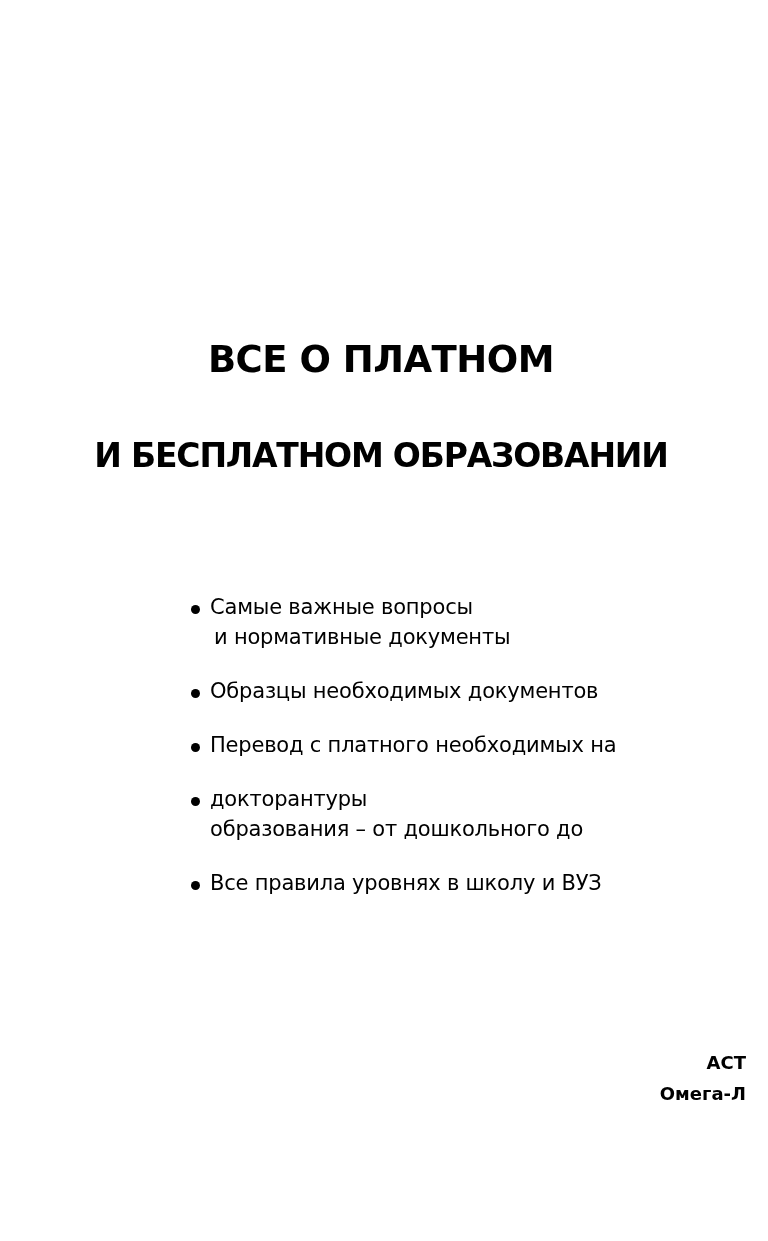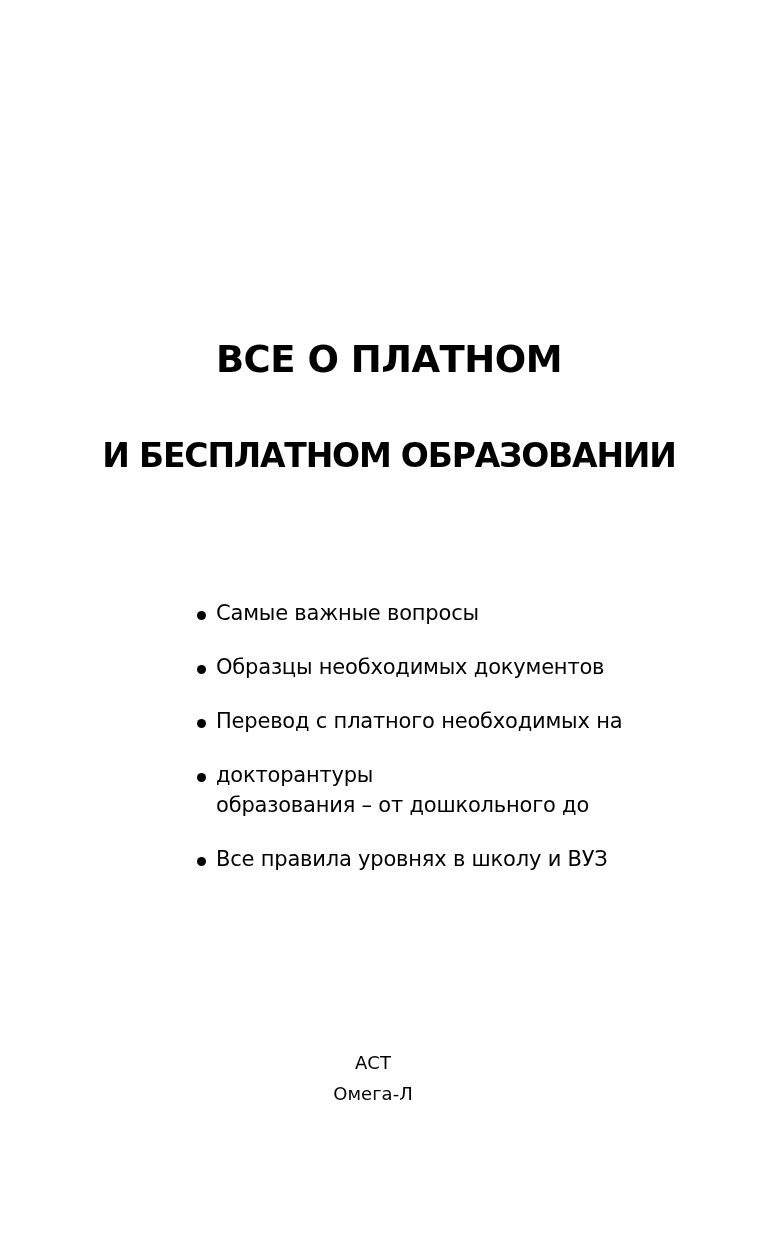--- a/index.html
+++ b/index.html
@@ -10,21 +10,21 @@
     body {
       width: 768px;
       height: 1241px;
       position: relative;
       overflow: hidden;
       color: #000000;
       font-family: "DejaVu Sans", "Liberation Sans", sans-serif;
     }
     .title {
       position: absolute;
-      left: 16px;
+      left: 8px;
       width: 746px;
       text-align: center;
       font-weight: bold;
       font-family: "DejaVu Sans", sans-serif;
       letter-spacing: -0.5px;
       white-space: nowrap;
     }
     .title-line1 {
       top: 338px;
       font-size: 37px;
@@ -35,21 +35,21 @@
       font-size: 33px;
       line-height: 42px;
       letter-spacing: -1.2px;
       margin-top: 36px;
     }
     .features {
       position: absolute;
       left: 188px;
       top: 590px;
       width: 500px;
-      margin: 8px;
+      margin: 2px;
       padding: 0;
       list-style: none;
     }
     .feature {
       position: relative;
       padding-left: 20px;
       font-size: 21px;
       line-height: 30px;
       margin-bottom: 24px;
       letter-spacing: -0.2px;
@@ -68,41 +68,43 @@
       display: block;
     }
     .feature .line.indent {
       padding-left: 4px;
     }
     .publisher {
       position: absolute;
       left: 0;
       width: 746px;
       top: 1048px;
-      text-align: center;
+      text-align: right;
       font-size: 18px;
       line-height: 30.5px;
       font-family: "DejaVu Sans", sans-serif;
+      font-weight: bold;
     }
     .publisher div {
       white-space: nowrap;
     }
   </style>
 </head>
 <body>
 
 <div>
   <div class="title title-line1">ВСЕ О ПЛАТНОМ</div>
   <div class="title title-line2">И БЕСПЛАТНОМ ОБРАЗОВАНИИ</div>
 </div>
 
 <ul class="features">
   <li class="feature">
     <span class="bullet"></span>
     <span class="line">Самые важные вопросы</span>
+    <span class="line indent">и нормативные документы</span>
   </li>
   <li class="feature">
     <span class="bullet"></span>
     <span class="line">Образцы необходимых документов</span>
   </li>
   <li class="feature">
     <span class="bullet"></span>
     <span class="line">Перевод с платного необходимых на</span>
   </li>
   <li class="feature">

